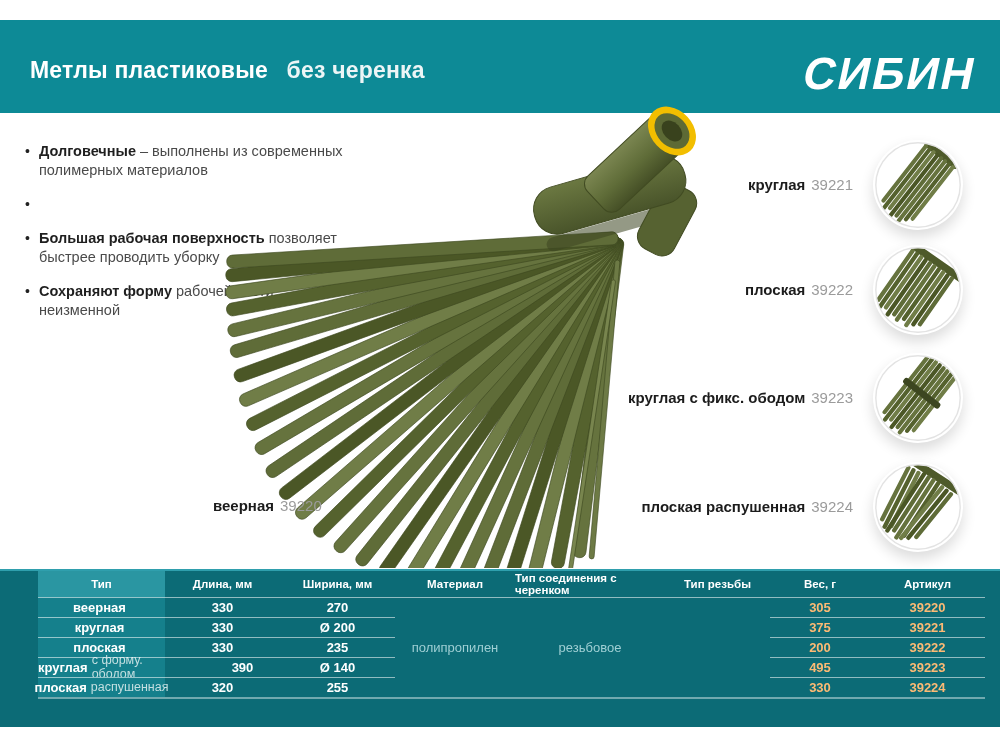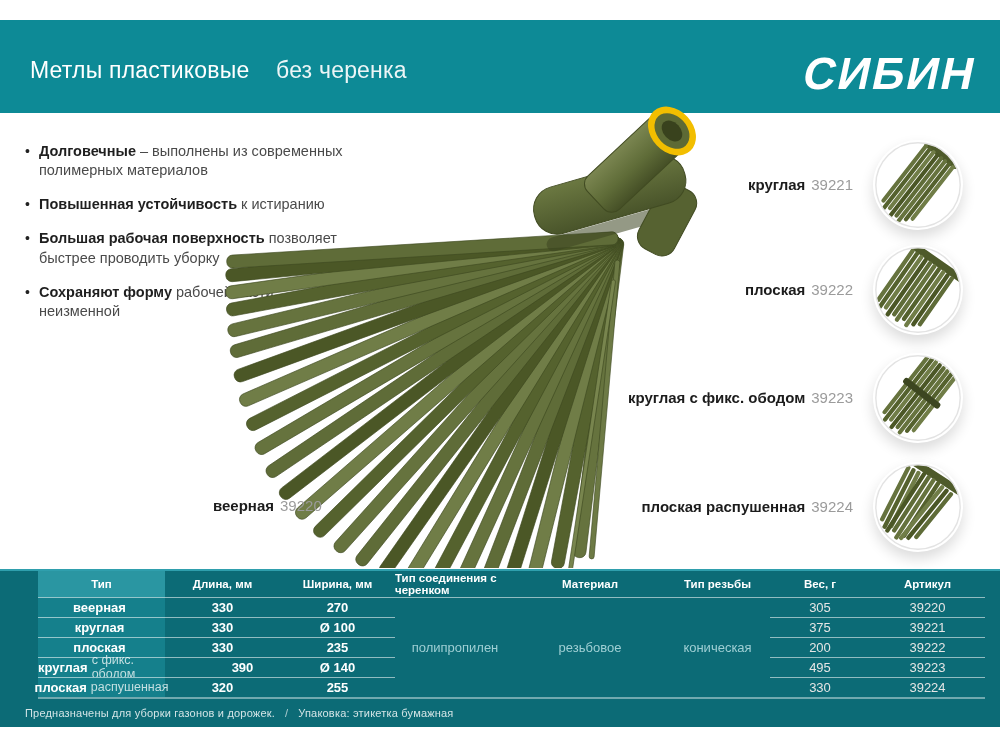--- a/index.html
+++ b/index.html
@@ -5,22 +5,22 @@
   html,body{margin:0;padding:0;}
   body{
     width:1000px;height:750px;position:relative;overflow:hidden;
     background:#ffffff;
     font-family:"Liberation Sans","DejaVu Sans",sans-serif;
     -webkit-font-smoothing:antialiased;
   }
   
   .band{position:absolute;left:0;top:20px;width:1000px;height:93px;background:#0d8a96;}
   .title{position:absolute;left:30px;top:57px;font-size:23px;color:#fff;letter-spacing:.2px;}
-  .title .bold{font-weight:400;}
-  .title .light{font-weight:400;opacity:.92;margin-left:20px;}
+  .title .bold{font-weight:700;}
+  .title .light{font-weight:700;opacity:.92;margin-left:12px;}
   .logo{
     position:absolute;right:24px;top:48px;color:#fff;font-size:45px;font-weight:700;
     letter-spacing:2px;transform:skewX(-12deg);font-family:"Liberation Sans",sans-serif;
   }
   
   .features{position:absolute;left:25px;top:142px;width:330px;}
   .feat{display:flex;margin-bottom:15px;font-size:14.5px;line-height:1.32;color:#4a4a4a;}
   .feat .dot{width:14px;flex:0 0 14px;color:#222;font-size:14px;line-height:1.32;}
   .feat b{color:#1f1f1f;}
   
@@ -45,21 +45,21 @@
     grid-template-rows:26px repeat(5,20px);
     color:#fff;
   }
   .tgrid .th{font-size:11.5px;font-weight:700;display:flex;align-items:center;justify-content:center;}
   .tgrid .cell{font-size:13px;display:flex;align-items:center;justify-content:center;}
   .th-tip{background:#2a96a2;}
   .tipcell{background:#15808c;font-weight:700;}
   .tipcell .suffix{font-weight:400;color:#c4dfe1;margin-left:4px;font-size:12.5px;}
   .numcell{font-weight:700;}
   .mutecell{color:#9fcfd4;font-weight:400;}
-  .valmute{color:#e5e5e5;font-weight:400;}
+  .valmute{color:#fdba74;font-weight:700;}
   .merge{grid-row:2/7;}
   .sep{position:absolute;height:1px;background:rgba(255,255,255,.55);}
   .sep-full{left:38px;width:947px;}
   .sep-left{left:38px;width:357px;}
   .sep-right{left:770px;width:215px;}
   .sep-bottom{position:absolute;left:38px;width:947px;height:2px;background:rgba(255,255,255,.42);}
   .foot{
     position:absolute;left:25px;top:138px;font-size:11px;color:rgba(255,255,255,.82);
     letter-spacing:.2px;
   }
@@ -75,21 +75,20 @@
 </div>
 <div class="logo">СИБИН</div>
 
 <div class="features">
   <div class="feat">
     <span class="dot">•</span>
     <span><b>Долговечные</b><span> – выполнены из современных полимерных материалов</span></span>
   </div>
   <div class="feat">
     <span class="dot">•</span>
-    <span><b>Повышенная устойчивость</b><span> к истиранию</span></span>
   </div>
   <div class="feat">
     <span class="dot">•</span>
     <span><b>Большая рабочая поверхность</b><span> позволяет быстрее проводить уборку</span></span>
   </div>
   <div class="feat">
     <span class="dot">•</span>
     <span><b>Сохраняют форму</b><span> рабочей части неизменной</span></span>
   </div>
 </div>
@@ -332,83 +331,79 @@
 </div>
 
 <div class="table-band">
   <div class="band-topline"></div>
 
   <div class="tgrid">
 
     <div class="th th-tip">Тип</div>
     <div class="th">Длина, мм</div>
     <div class="th">Ширина, мм</div>
+    <div class="th">Материал</div>
     <div class="th">Тип соединения с черенком</div>
-    <div class="th">Материал</div>
     <div class="th">Тип резьбы</div>
     <div class="th">Вес, г</div>
     <div class="th">Артикул</div>
 
     <div class="cell tipcell" style="grid-column:1;grid-row:2;">
         <span>веерная</span>
         <span class="suffix"></span>
       </div>
     <div class="cell numcell" style="grid-column:2;grid-row:2;">330</div>
     <div class="cell numcell" style="grid-column:3;grid-row:2;">270</div>
     <div class="cell valmute" style="grid-column:7;grid-row:2;">305</div>
     <div class="cell valmute" style="grid-column:8;grid-row:2;">39220</div>
 
     <div class="cell tipcell" style="grid-column:1;grid-row:3;">
         <span>круглая</span>
         <span class="suffix"></span>
       </div>
     <div class="cell numcell" style="grid-column:2;grid-row:3;">330</div>
-    <div class="cell numcell" style="grid-column:3;grid-row:3;">Ø 100</div>
+    <div class="cell numcell" style="grid-column:3;grid-row:3;">Ø 200</div>
     <div class="cell valmute" style="grid-column:7;grid-row:3;">375</div>
     <div class="cell valmute" style="grid-column:8;grid-row:3;">39221</div>
 
     <div class="cell tipcell" style="grid-column:1;grid-row:4;">
         <span>плоская</span>
         <span class="suffix"></span>
       </div>
     <div class="cell numcell" style="grid-column:2;grid-row:4;">330</div>
     <div class="cell numcell" style="grid-column:3;grid-row:4;">235</div>
     <div class="cell valmute" style="grid-column:7;grid-row:4;">200</div>
     <div class="cell valmute" style="grid-column:8;grid-row:4;">39222</div>
 
     <div class="cell tipcell" style="grid-column:1;grid-row:5;">
         <span>круглая</span>
-        <span class="suffix">с фикс. ободом</span>
+        <span class="suffix">с форму. ободом</span>
       </div>
     <div class="cell numcell" style="grid-column:2;grid-row:5;padding-left:40px;">390</div>
     <div class="cell numcell" style="grid-column:3;grid-row:5;">Ø 140</div>
     <div class="cell valmute" style="grid-column:7;grid-row:5;">495</div>
     <div class="cell valmute" style="grid-column:8;grid-row:5;">39223</div>
 
     <div class="cell tipcell" style="grid-column:1;grid-row:6;">
         <span>плоская</span>
         <span class="suffix">распушенная</span>
       </div>
     <div class="cell numcell" style="grid-column:2;grid-row:6;text-align:right;">320</div>
     <div class="cell numcell" style="grid-column:3;grid-row:6;">255</div>
     <div class="cell valmute" style="grid-column:7;grid-row:6;">330</div>
     <div class="cell valmute" style="grid-column:8;grid-row:6;">39224</div>
 
     <div class="cell mutecell merge" style="grid-column:5;">резьбовое</div>
     <div class="cell mutecell merge" style="grid-column:4;">полипропилен</div>
-    <div class="cell mutecell merge" style="grid-column:6;">коническая</div>
   </div>
 
   <div class="sep sep-full" style="top:28px;"></div>
   <div class="sep sep-left" style="top:48px;"></div>
   <div class="sep sep-right" style="top:48px;"></div>
   <div class="sep sep-left" style="top:68px;"></div>
   <div class="sep sep-right" style="top:68px;"></div>
   <div class="sep sep-left" style="top:88px;"></div>
   <div class="sep sep-right" style="top:88px;"></div>
   <div class="sep sep-left" style="top:108px;"></div>
   <div class="sep sep-right" style="top:108px;"></div>
   <div class="sep-bottom" style="top:128px;"></div>
 
-  <div class="foot">
-    <span>Предназначены для уборки газонов и дорожек.</span><span class="sl">/</span><span>Упаковка: этикетка бумажная</span>
-  </div>
 </div>
 
 </body></html>

